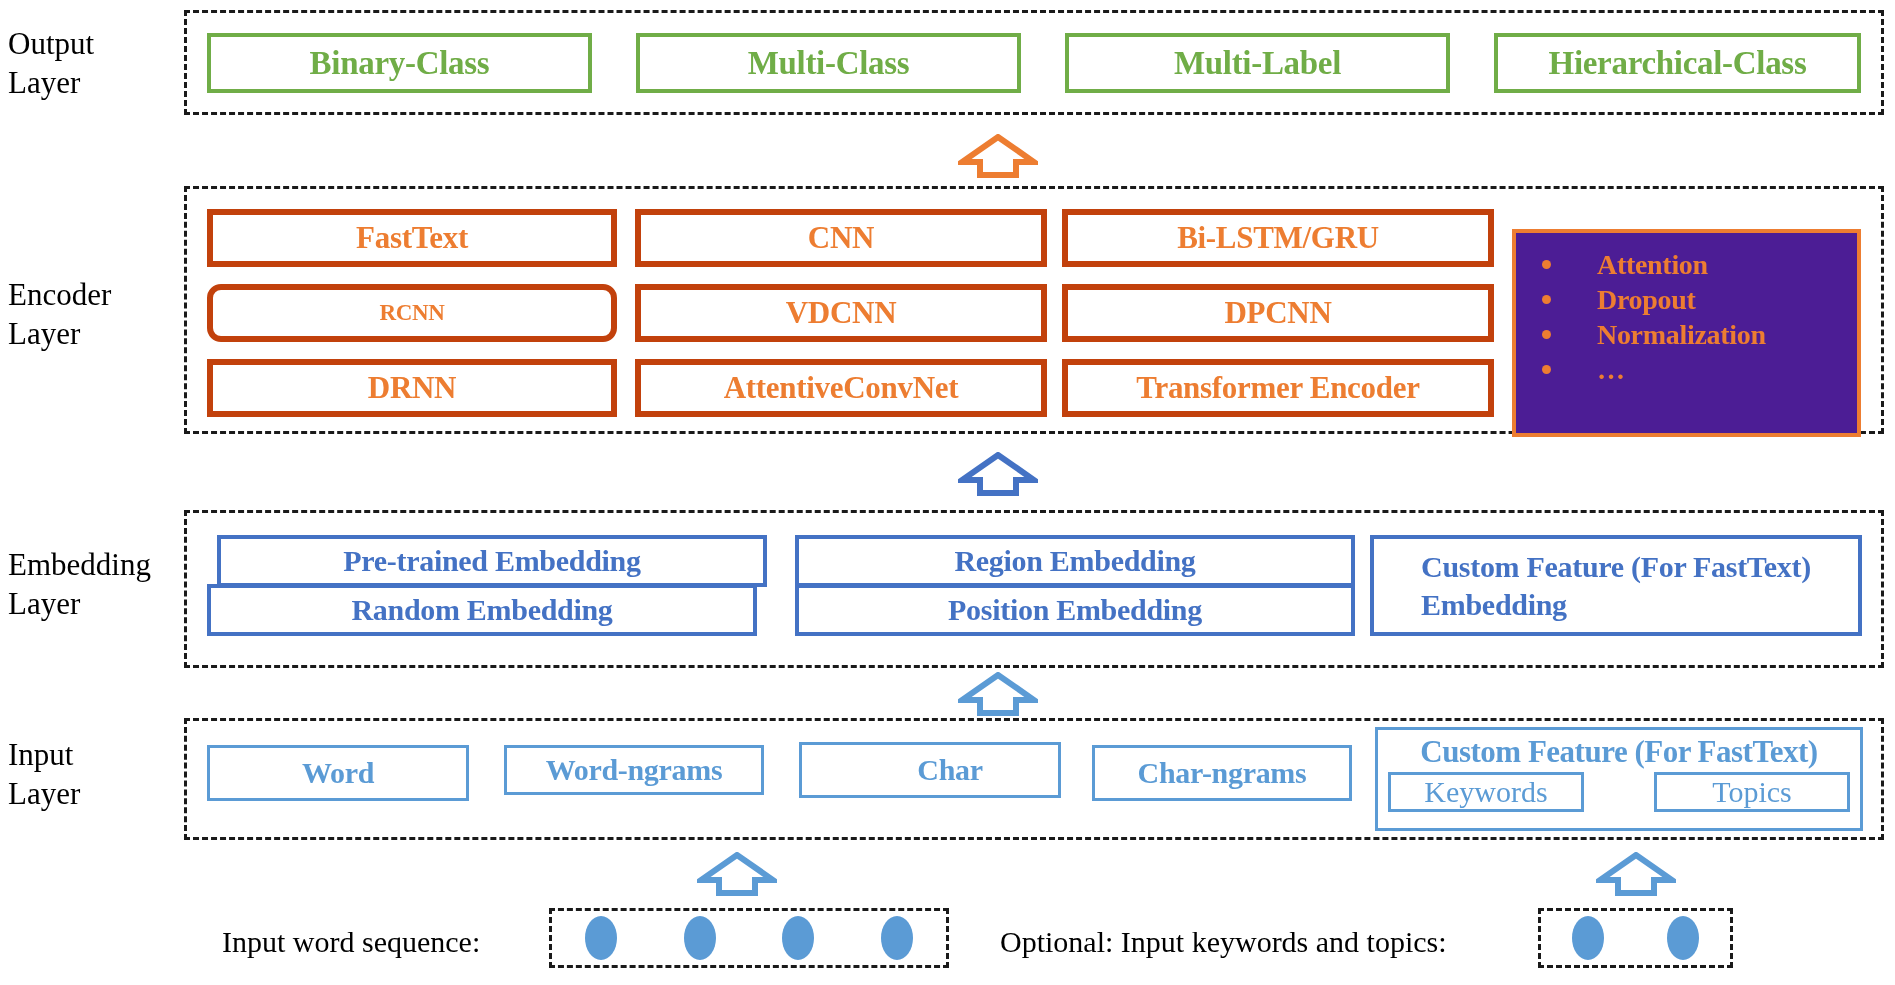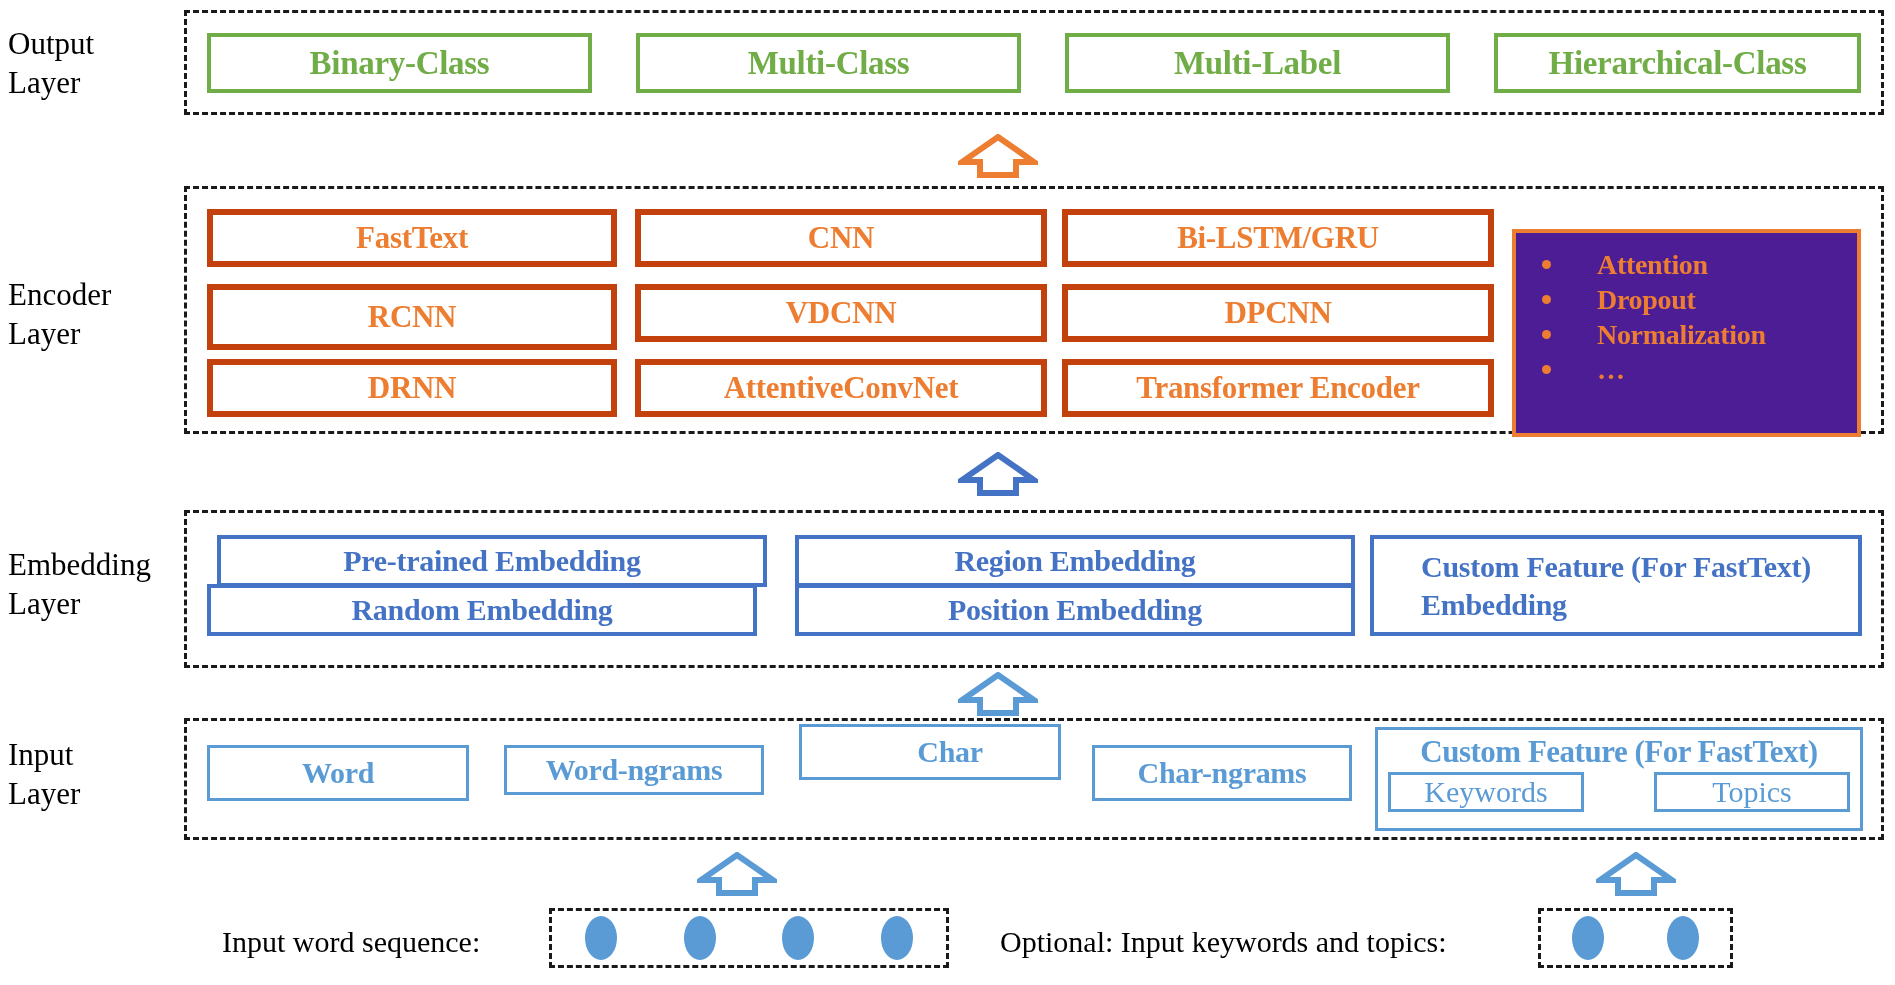--- a/index.html
+++ b/index.html
@@ -62,21 +62,21 @@
 <div class="box green" style="left:1494px;top:33px;width:367px;height:60px;font-size:33px;">Hierarchical-Class</div>
 
 <svg class="arrow" style="left:958px;top:134px;" width="80" height="44" viewBox="0 0 80 44">
   <path d="M40 3 L76 28 L58 28 L58 41 L22 41 L22 28 L4 28 Z" fill="#fff" stroke="#ED7D31" stroke-width="6" stroke-linejoin="miter"></path>
 </svg>
 
 <div class="dashed-band" style="left:184px;top:186px;width:1700px;height:248px;"></div>
 <div class="box orange" style="left:207px;top:209px;width:410px;height:58px;font-size:31px;">FastText</div>
 <div class="box orange" style="left:635px;top:209px;width:412px;height:58px;font-size:31px;">CNN</div>
 <div class="box orange" style="left:1062px;top:209px;width:432px;height:58px;font-size:31px;">Bi-LSTM/GRU</div>
-<div class="box orange" style="left:207px;top:284px;width:410px;height:66px;font-size:31px;">RCNN</div>
+<div class="box orange" style="left:207px;top:284px;width:410px;height:58px;font-size:23px;border-radius:14px;">RCNN</div>
 <div class="box orange" style="left:635px;top:284px;width:412px;height:58px;font-size:31px;">VDCNN</div>
 <div class="box orange" style="left:1062px;top:284px;width:432px;height:58px;font-size:31px;">DPCNN</div>
 <div class="box orange" style="left:207px;top:359px;width:410px;height:58px;font-size:31px;">DRNN</div>
 <div class="box orange" style="left:635px;top:359px;width:412px;height:58px;font-size:31px;">AttentiveConvNet</div>
 <div class="box orange" style="left:1062px;top:359px;width:432px;height:58px;font-size:31px;">Transformer Encoder</div>
 
 <div class="bullets" style="left:1512px;top:209px;width:349px;height:208px;padding-top:14px;">
   <div class="row">
     <span class="dot"></span>
     <span class="txt">Attention</span>
@@ -108,21 +108,21 @@
             white-space:pre-line;line-height:1.25;">Custom Feature (For FastText)
 Embedding</div>
 
 <svg class="arrow" style="left:958px;top:672px;" width="80" height="44" viewBox="0 0 80 44">
   <path d="M40 3 L76 28 L58 28 L58 41 L22 41 L22 28 L4 28 Z" fill="#fff" stroke="#5B9BD5" stroke-width="6" stroke-linejoin="miter"></path>
 </svg>
 
 <div class="dashed-band" style="left:184px;top:718px;width:1700px;height:122px;"></div>
 <div class="box blue-l" style="left:207px;top:745px;width:262px;height:56px;font-size:30px;">Word</div>
 <div class="box blue-l" style="left:504px;top:745px;width:260px;height:50px;font-size:30px;">Word-ngrams</div>
-<div class="box blue-l" style="left:799px;top:724px;width:262px;height:56px;font-size:30px;padding-left:40px;">Char</div>
+<div class="box blue-l" style="left:799px;top:742px;width:262px;height:56px;font-size:30px;padding-left:40px;">Char</div>
 <div class="box blue-l" style="left:1092px;top:745px;width:260px;height:56px;font-size:30px;">Char-ngrams</div>
 
 <div class="cf-wrap" style="left:1375px;top:727px;width:488px;height:104px;">
   <div class="cf-title">Custom Feature (For FastText)</div>
   <div class="cf-subrow">
     <div class="cf-sub">Keywords</div>
     <div class="cf-sub">Topics</div>
   </div>
 </div>
 

